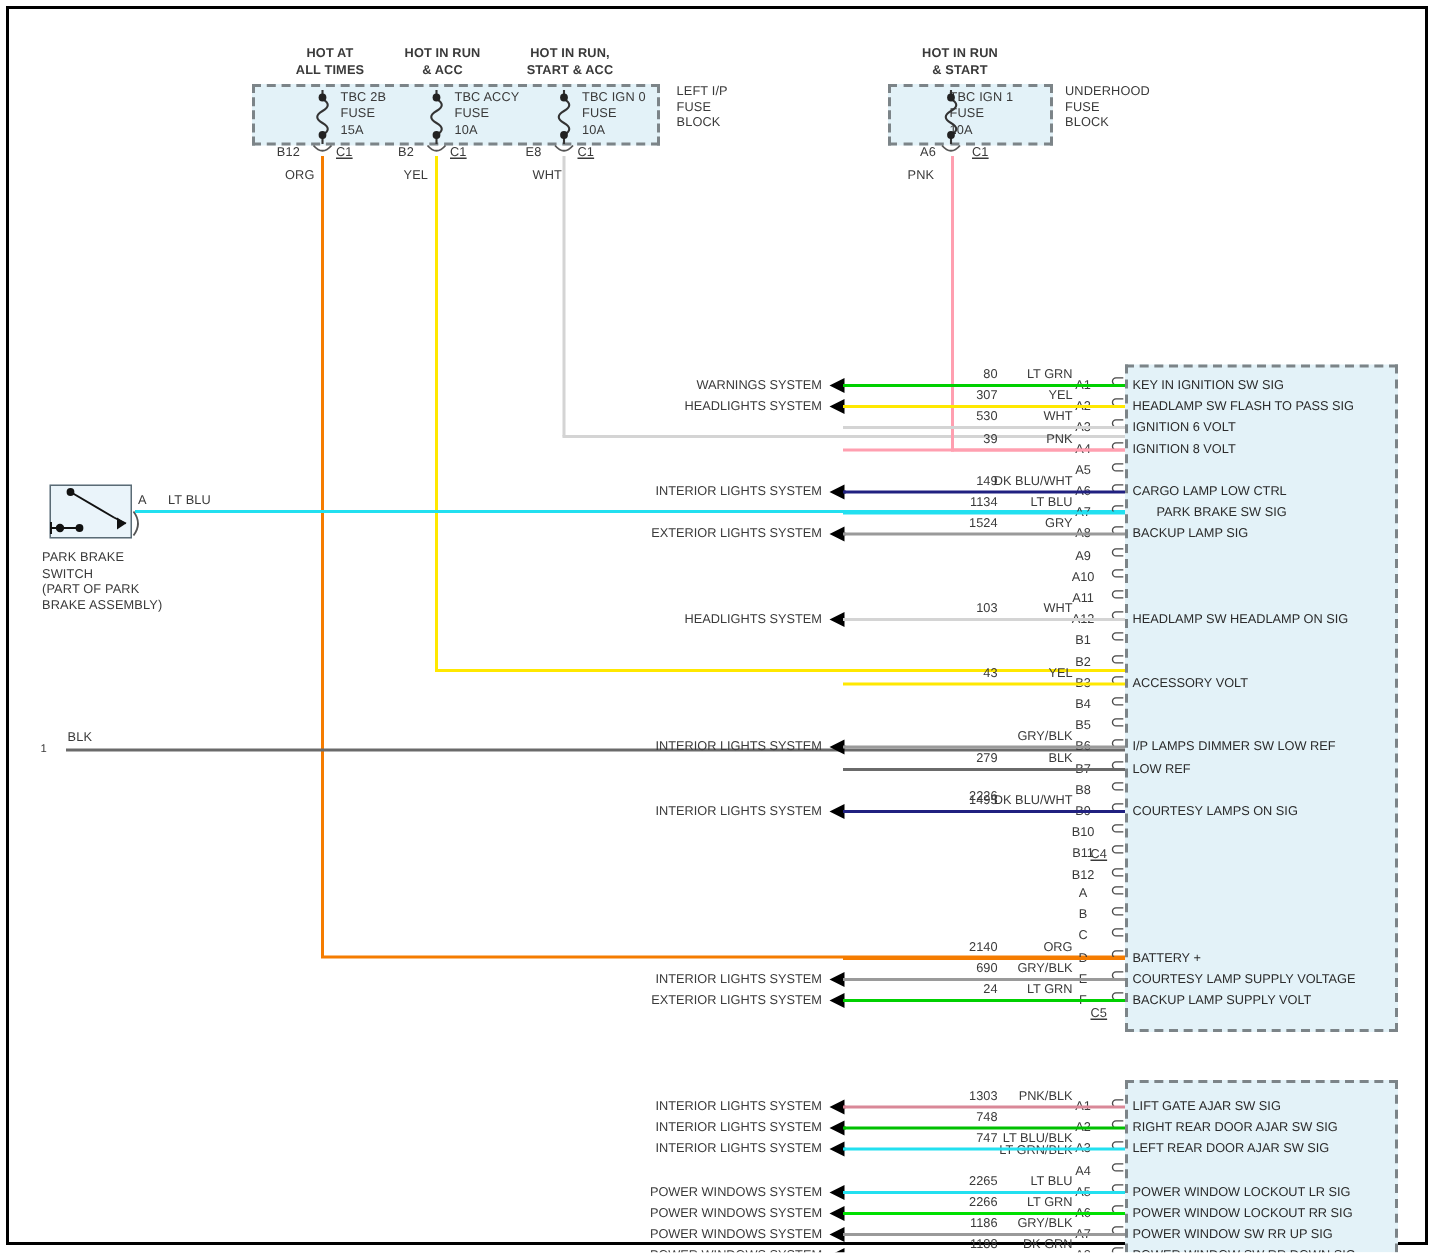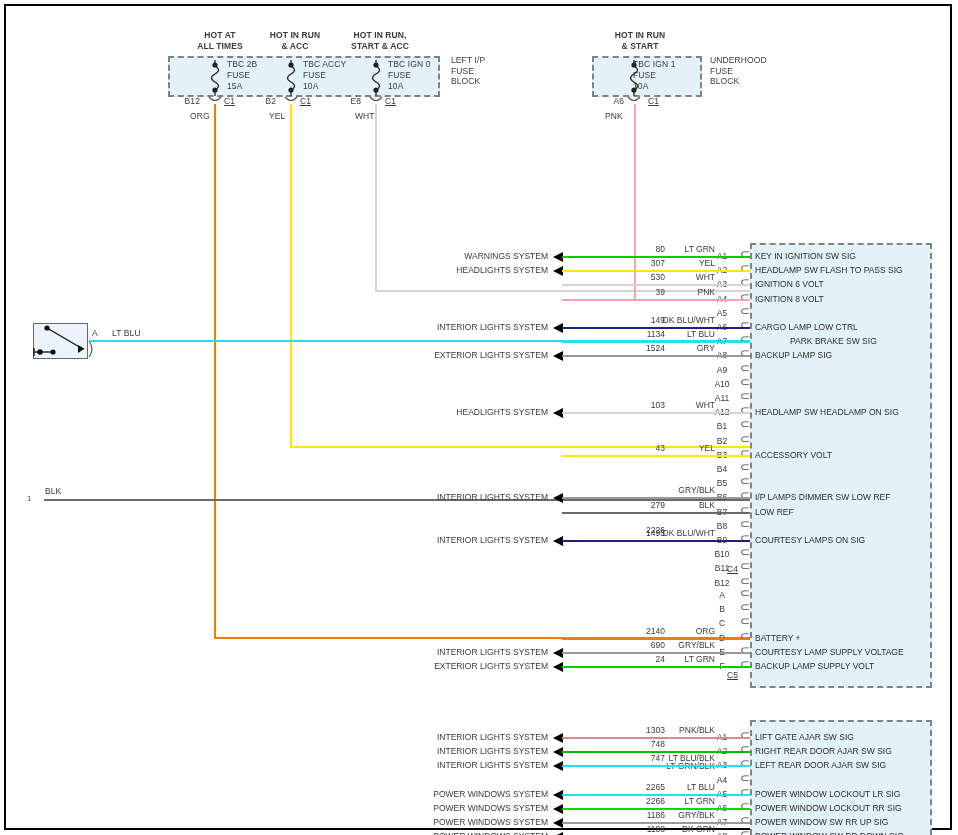--- a/index.html
+++ b/index.html
@@ -141,20 +141,24 @@
     </g>
     <g fill="#111">
       <circle cx="27" cy="13" r="2.6"></circle>
       <circle cx="20" cy="37" r="2.8"></circle>
       <circle cx="33" cy="37" r="2.6"></circle>
     </g>
     <path d="M69,26 q6,8 0,16" stroke="#555" stroke-width="1.2" fill="none"></path>
   </svg>
   <div class="lbl" style="left:92px;top:328px;">A</div>
   <div class="lbl" style="left:112px;top:328px;">LT BLU</div>
+  <div class="lbl" style="left:28px;top:366px;">PARK BRAKE
+SWITCH
+(PART OF PARK
+BRAKE ASSEMBLY)</div>
   <div class="wire h" style="left:90px;top:340px;width:660px;border-top-color:#22E0F0;"></div>
 
   <div class="lbl" style="left:27px;top:494px;font-size:7.5px;">1</div>
   <div class="lbl" style="left:45px;top:486px;">BLK</div>
   <div class="wire h" style="left:44px;top:499px;width:706px;border-top-color:#6a6a6a;"></div>
 
   <div style="position:absolute;left:385px;top:60px;width:0;height:0;"></div>
 
   <div id="c4rows">
       <div class="pincode" style="left: 708px; top: 251px; width: 28px;">A1</div>
@@ -196,21 +200,21 @@
       <div class="wire h" style="left: 562px; top: 327px; width: 188px; border-top-color: rgb(32, 32, 128);"></div>
       <div class="pindesc" style="left: 755px; top: 322px;">CARGO LAMP LOW CTRL</div>
       <div class="syslbl" style="left: 348px; top: 322px; width: 200px;">INTERIOR LIGHTS SYSTEM</div>
       <div class="arrow" style="left: 553px; top: 323px; border-right: 0px; border-left: 10px solid rgb(0, 0, 0); transform: scaleX(-1);"></div>
       <div class="wire h" style="left: 562px; top: 327px; width: 2px; border-top-color: rgb(32, 32, 128);"></div>
       <div class="pincode" style="left: 708px; top: 336.2px; width: 28px;">A7</div>
       <div class="brace" style="left: 740px; top: 334.2px;">⊂</div>
       <div class="pinnum" style="left: 605px; top: 329.2px; width: 60px;">1134</div>
       <div class="wcolor" style="left: 625px; top: 329.2px; width: 90px;">LT BLU</div>
       <div class="wire h" style="left: 562px; top: 341.2px; width: 188px; border-top-color: rgb(34, 224, 240);"></div>
-      <div class="pindesc" style="left: 754px; top: 336.2px; padding-left: 36px;">PARK BRAKE SW SIG</div>
+      <div class="pindesc" style="left: 735px; top: 336.2px; padding-left: 36px;">PARK BRAKE SW SIG</div>
       <div class="pincode" style="left: 708px; top: 350.4px; width: 28px;">A8</div>
       <div class="brace" style="left: 740px; top: 348.4px;">⊂</div>
       <div class="pinnum" style="left: 605px; top: 343.4px; width: 60px;">1524</div>
       <div class="wcolor" style="left: 625px; top: 343.4px; width: 90px;">GRY</div>
       <div class="wire h" style="left: 562px; top: 355.4px; width: 188px; border-top-color: rgb(154, 154, 154);"></div>
       <div class="pindesc" style="left: 755px; top: 350.4px;">BACKUP LAMP SIG</div>
       <div class="syslbl" style="left: 348px; top: 350.4px; width: 200px;">EXTERIOR LIGHTS SYSTEM</div>
       <div class="arrow" style="left: 553px; top: 351.4px; border-right: 0px; border-left: 10px solid rgb(0, 0, 0); transform: scaleX(-1);"></div>
       <div class="wire h" style="left: 562px; top: 355.4px; width: 2px; border-top-color: rgb(154, 154, 154);"></div>
       <div class="pincode" style="left: 708px; top: 364.6px; width: 28px;">A9</div>

